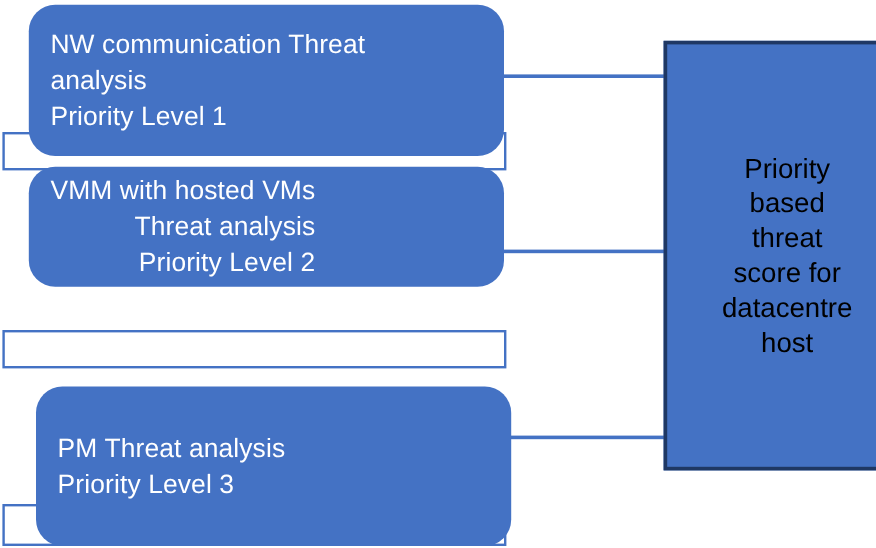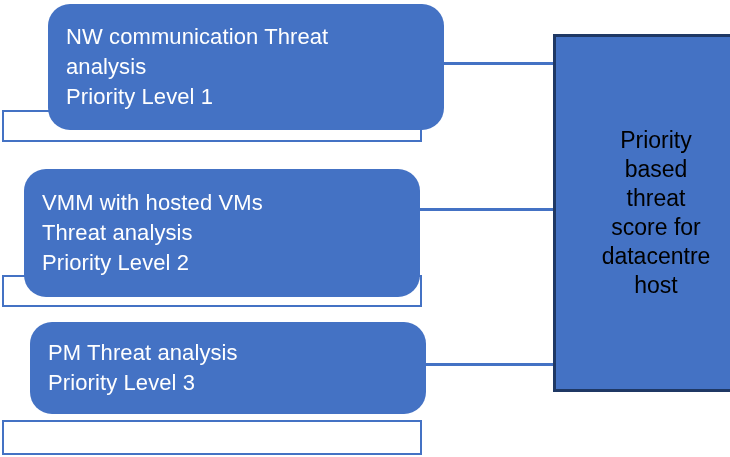--- a/index.html
+++ b/index.html
@@ -82,33 +82,33 @@
 <div id="diagram">
 
   <div class="frame-rect" style="left:2px;  top:110px; width:420px; height:32px;"></div>
   <div class="frame-rect" style="left:2px;  top:275px; width:420px; height:32px;"></div>
   <div class="frame-rect" style="left:2px;  top:420px; width:420px; height:35px;"></div>
 
   <div class="connector" style="left:420px; top:62px;  width:136px;"></div>
   <div class="connector" style="left:420px; top:208px; width:136px;"></div>
   <div class="connector" style="left:420px; top:363px; width:136px;"></div>
 
-  <div class="node" style="left:24px; top:4px; width:396px; height:126px;margin-left:24px;">
+  <div class="node" style="left:24px; top:4px; width:396px; height:126px;">
     <span class="node-label">NW communication Threat
 analysis
 Priority Level 1</span>
   </div>
 
-  <div class="node" style="left:24px; top:169px; width:396px; height:128px;">
+  <div class="node" style="left:24px; top:139px; width:396px; height:100px;text-align:right;">
     <span class="node-label">VMM with hosted VMs
 Threat analysis
 Priority Level 2</span>
   </div>
 
-  <div class="node" style="left:30px; top:322px; width:396px; height:92px;">
+  <div class="node" style="left:30px; top:322px; width:396px; height:133px;">
     <span class="node-label">PM Threat analysis
 Priority Level 3</span>
   </div>
 
   <div class="summary-box" style="left:553px; top:34px; width:206px; height:358px;">
     <span class="summary-label">Priority
 based
 threat
 score for
 datacentre

